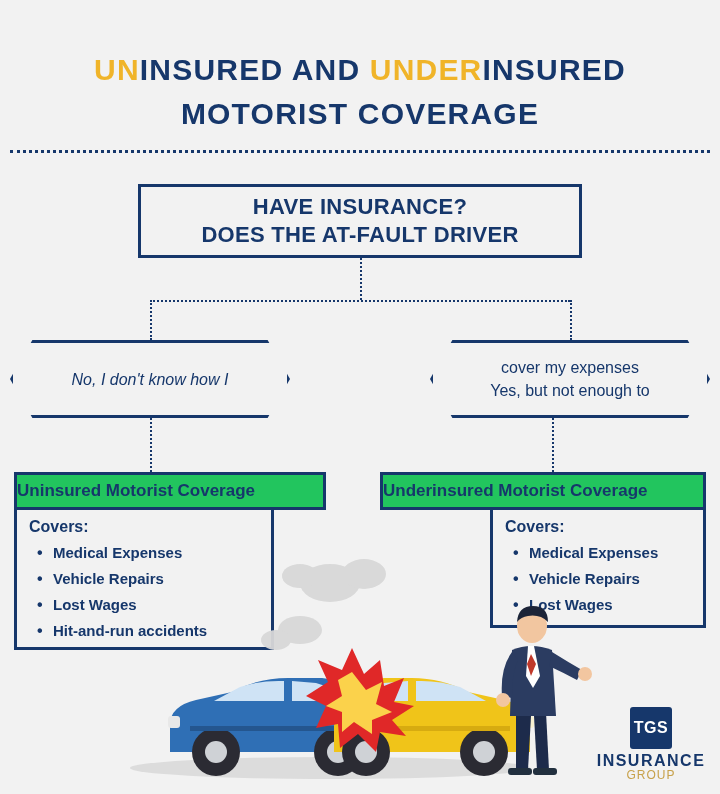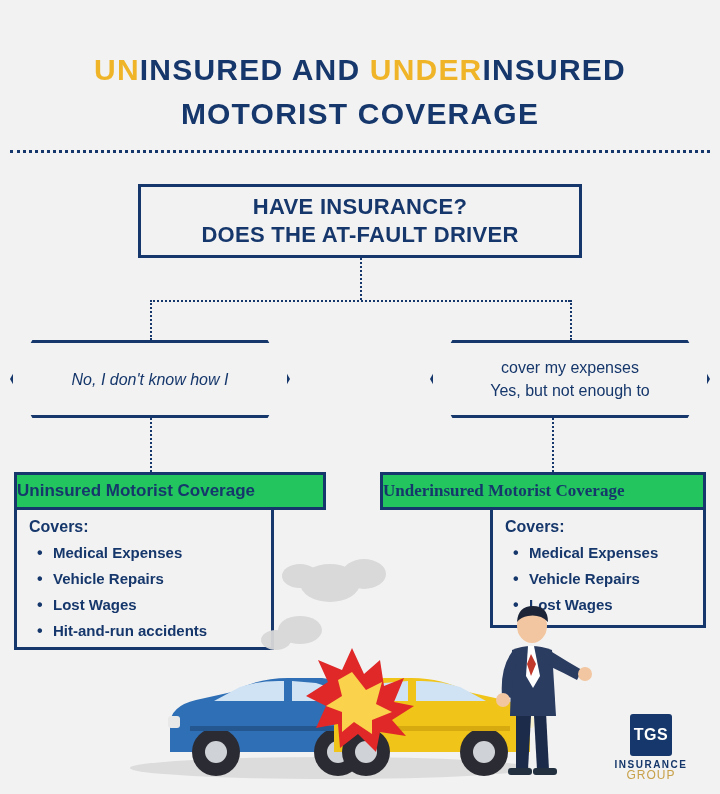--- a/index.html
+++ b/index.html
@@ -118,21 +118,21 @@
     display: flex;
     align-items: center;
     justify-content: flex-start;
   }
   .cov-head span {
     font-size: 17px;
     font-weight: bold;
     color: #16376b;
   }
   .cov-head-left  { left: 14px;  top: 472px; width: 312px; }
-  .cov-head-right { left: 380px; top: 472px; width: 326px; font-family: Liberation Serif, serif; }
+  .cov-head-right { left: 380px; top: 472px; width: 326px; }
 
   
   .cov-body {
     position: absolute;
     box-sizing: border-box;
     border: 3px solid #16376b;
     border-top: none;
     background: transparent;
     padding: 8px 12px 10px 12px;
   }
@@ -190,21 +190,21 @@
     margin: 0 auto 3px auto;
     background: #16376b;
     border-radius: 3px;
     color: #ffffff;
     font-size: 16px;
     font-weight: bold;
     line-height: 42px;
     letter-spacing: 0.5px;
   }
   .logo-word {
-    font-size: 10px;
+    font-size: 16px;
     font-weight: bold;
     color: #16376b;
     letter-spacing: 1.5px;
   }
   .logo-sub {
     font-size: 12px;
     color: #c7a14a;
     letter-spacing: 1px;
     margin-top: -2px;
   }

